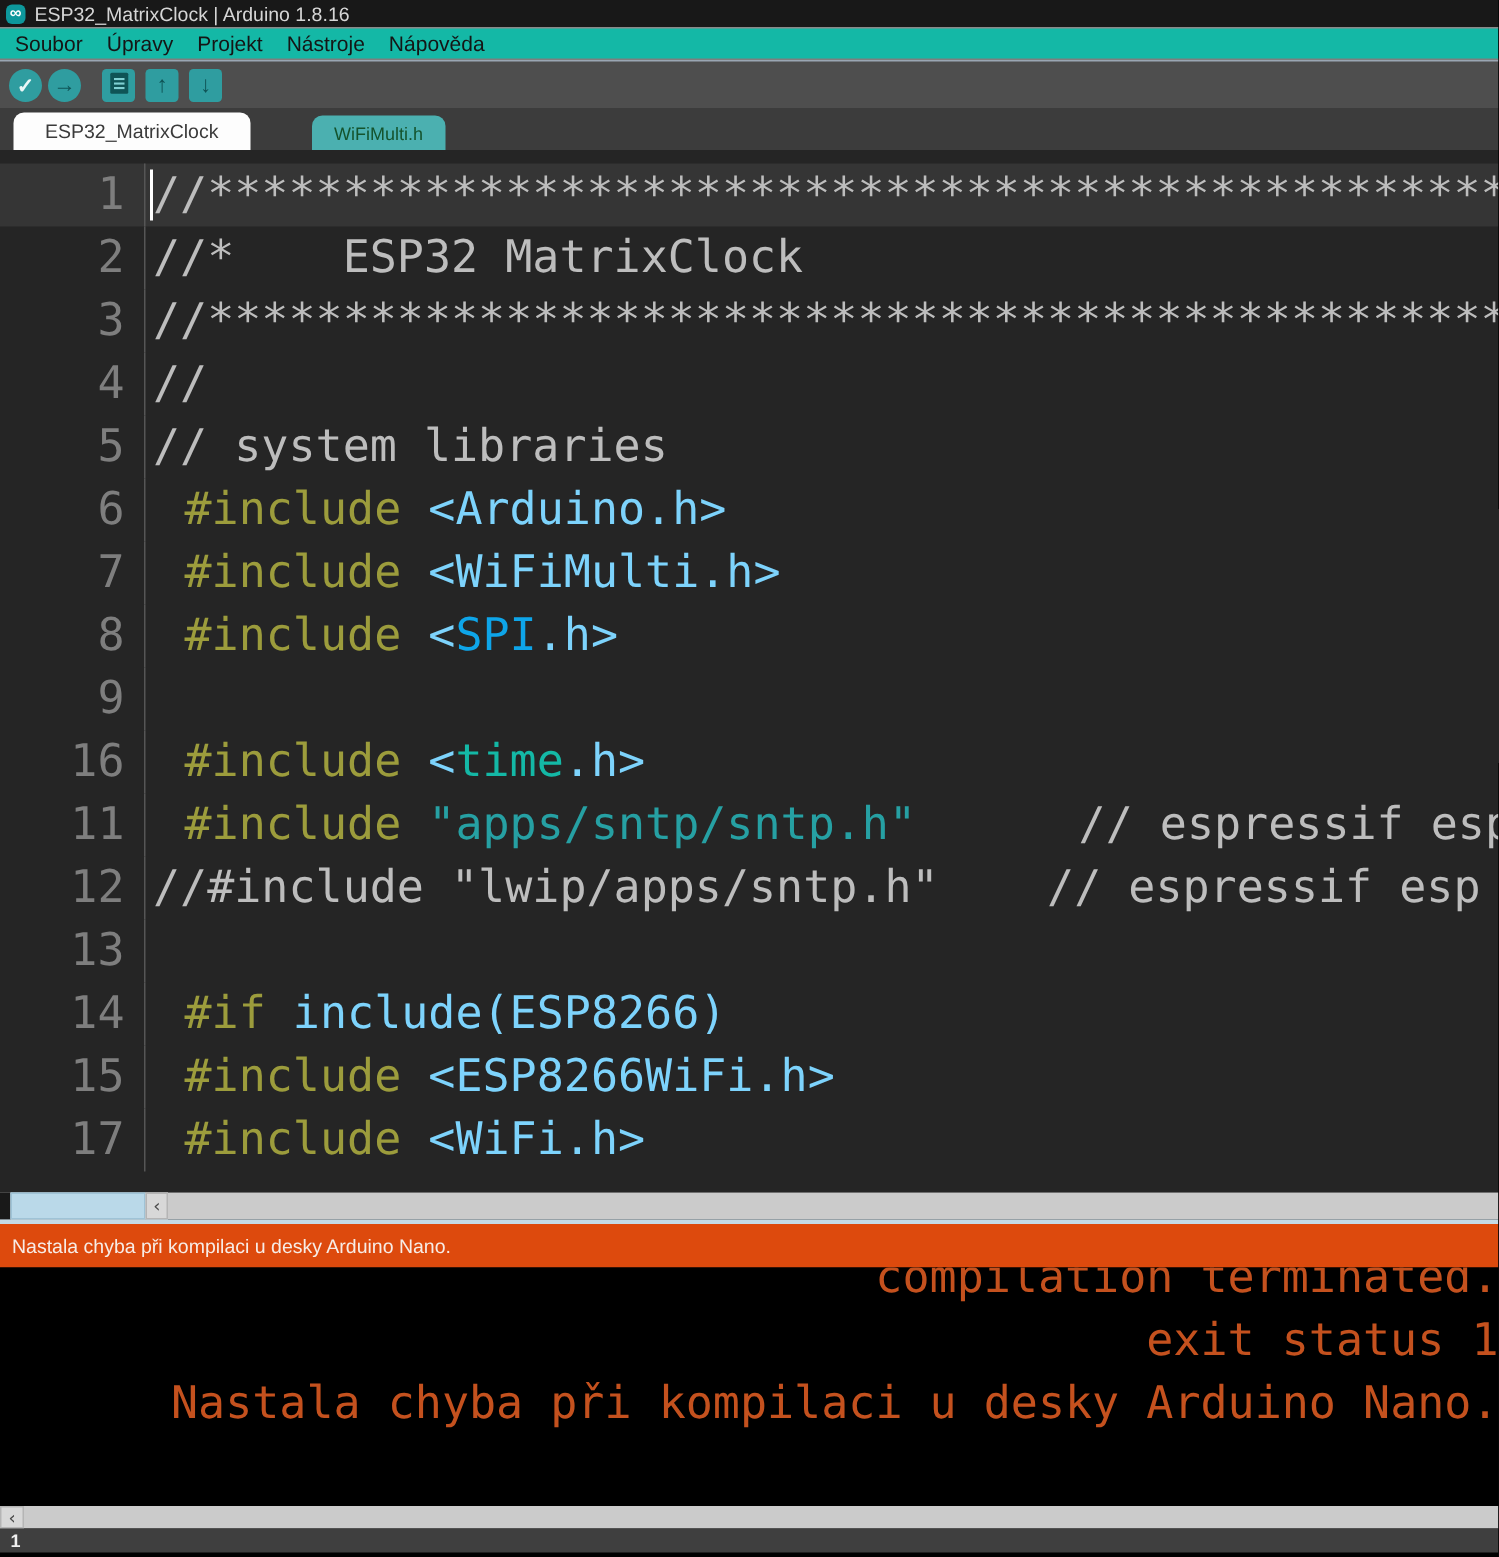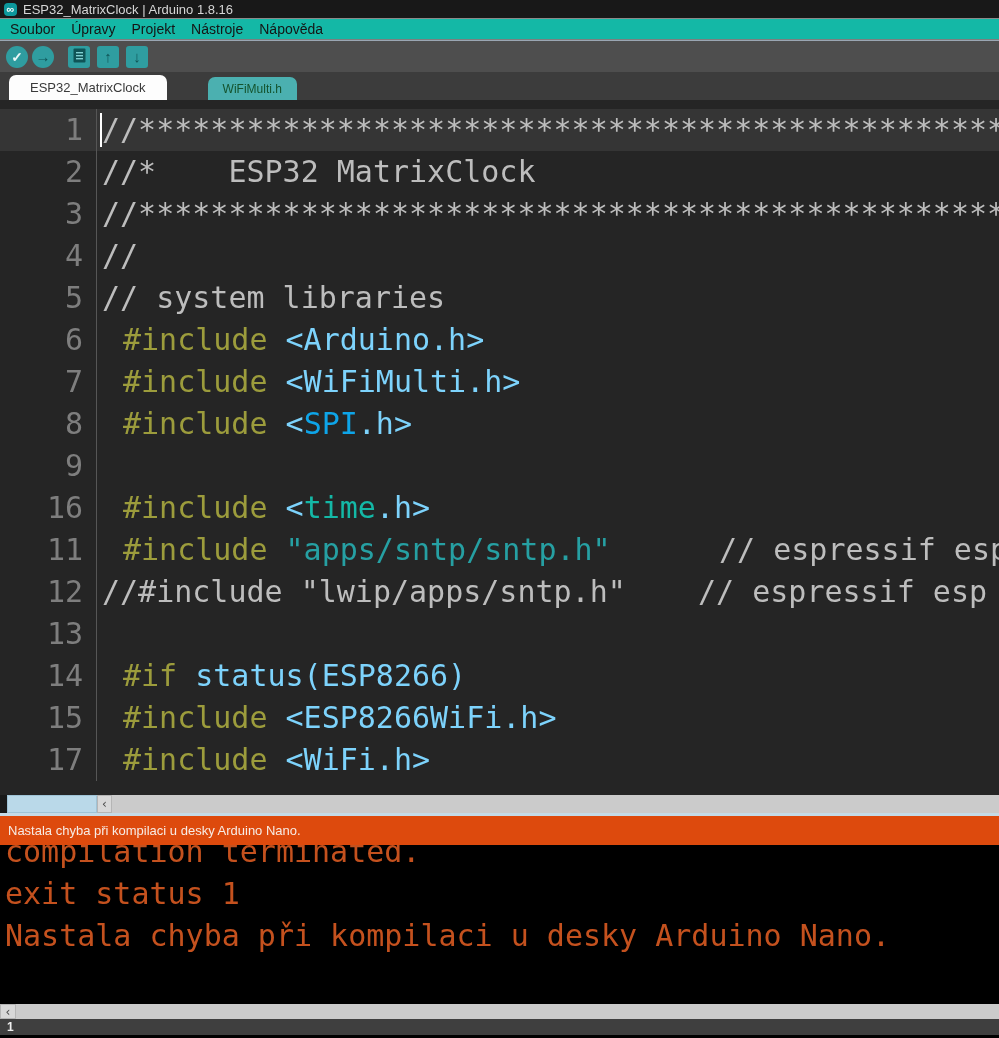--- a/index.html
+++ b/index.html
@@ -61,21 +61,21 @@
           display:flex;align-items:center;justify-content:center;font-size:12px;
           border:1px solid #b5b5b5;font-family:"DejaVu Sans",sans-serif;}
   .paleline{top:813px;height:3px;background:#c5dbe7;}
 
   
   .errorbar{top:816px;height:29px;background:#dd4a0d;color:#f7ece6;font-size:13px;
             display:flex;align-items:center;padding-left:8px;}
 
   
   .console{top:845px;height:159px;background:#000;overflow:hidden;
-           font-family:"DejaVu Sans Mono",monospace;font-size:30px;color:#c4511e;}
+           font-family:"DejaVu Sans Mono",monospace;font-size:30px;color:#c4511e;text-align:right;}
   .console-inner{margin-top:-14px;}
   .console-line{height:42px;line-height:42px;white-space:pre;padding-left:5px;}
 
   
   .conscroll{top:1004px;height:15px;background:#cbcbcb;}
   .conscroll .sb-btn{height:15px;width:16px;left:0;}
 
   
   .statusbar{top:1019px;height:16px;background:#3f3f3f;color:#efefef;font-size:12px;
              font-weight:bold;display:flex;align-items:center;padding-left:7px;}
@@ -139,21 +139,21 @@
         <div class="row"><span class="ln">4</span><span class="codeseg"><span class="c-comment">//</span></span></div>
         <div class="row"><span class="ln">5</span><span class="codeseg"><span class="c-comment">// system libraries</span></span></div>
         <div class="row"><span class="ln">6</span><span class="codeseg"><span class="c-pre">#include</span><span class="c-code"> &lt;Arduino.h&gt;</span></span></div>
         <div class="row"><span class="ln">7</span><span class="codeseg"><span class="c-pre">#include</span><span class="c-code"> &lt;WiFiMulti.h&gt;</span></span></div>
         <div class="row"><span class="ln">8</span><span class="codeseg"><span class="c-pre">#include</span><span class="c-code"> &lt;</span><span class="c-kw">SPI</span><span class="c-code">.h&gt;</span></span></div>
         <div class="row"><span class="ln">9</span></div>
         <div class="row"><span class="ln">16</span><span class="codeseg"><span class="c-pre">#include</span><span class="c-code"> &lt;</span><span class="c-kw2">time</span><span class="c-code">.h&gt;</span></span></div>
         <div class="row"><span class="ln">11</span><span class="codeseg"><span class="c-pre">#include</span><span class="c-code"> </span><span class="c-str">"apps/sntp/sntp.h"</span><span class="c-comment">      // espressif esp</span></span></div>
         <div class="row"><span class="ln">12</span><span class="codeseg"><span class="c-comment">//#include "lwip/apps/sntp.h"    // espressif esp</span></span></div>
         <div class="row"><span class="ln">13</span><span class="codeseg"></span></div>
-        <div class="row"><span class="ln">14</span><span class="codeseg"><span class="c-pre">#if</span><span class="c-code"> status(ESP8266)</span></span></div>
+        <div class="row"><span class="ln">14</span><span class="codeseg"><span class="c-pre">#if</span><span class="c-code"> include(ESP8266)</span></span></div>
         <div class="row"><span class="ln">15</span><span class="codeseg"><span class="c-pre">#include</span><span class="c-code"> &lt;ESP8266WiFi.h&gt;</span></span></div>
         <div class="row"><span class="ln">17</span><span class="codeseg"><span class="c-pre">#include</span><span class="c-code"> &lt;WiFi.h&gt;</span></span></div>
       </div>
     <div class="caret"></div>
   </div>
 
   <div class="abs edscroll">
     <div class="sb-darkcap"></div>
     <div class="sb-thumb"></div>
     <div class="sb-btn" style="left:97px;">‹</div>

